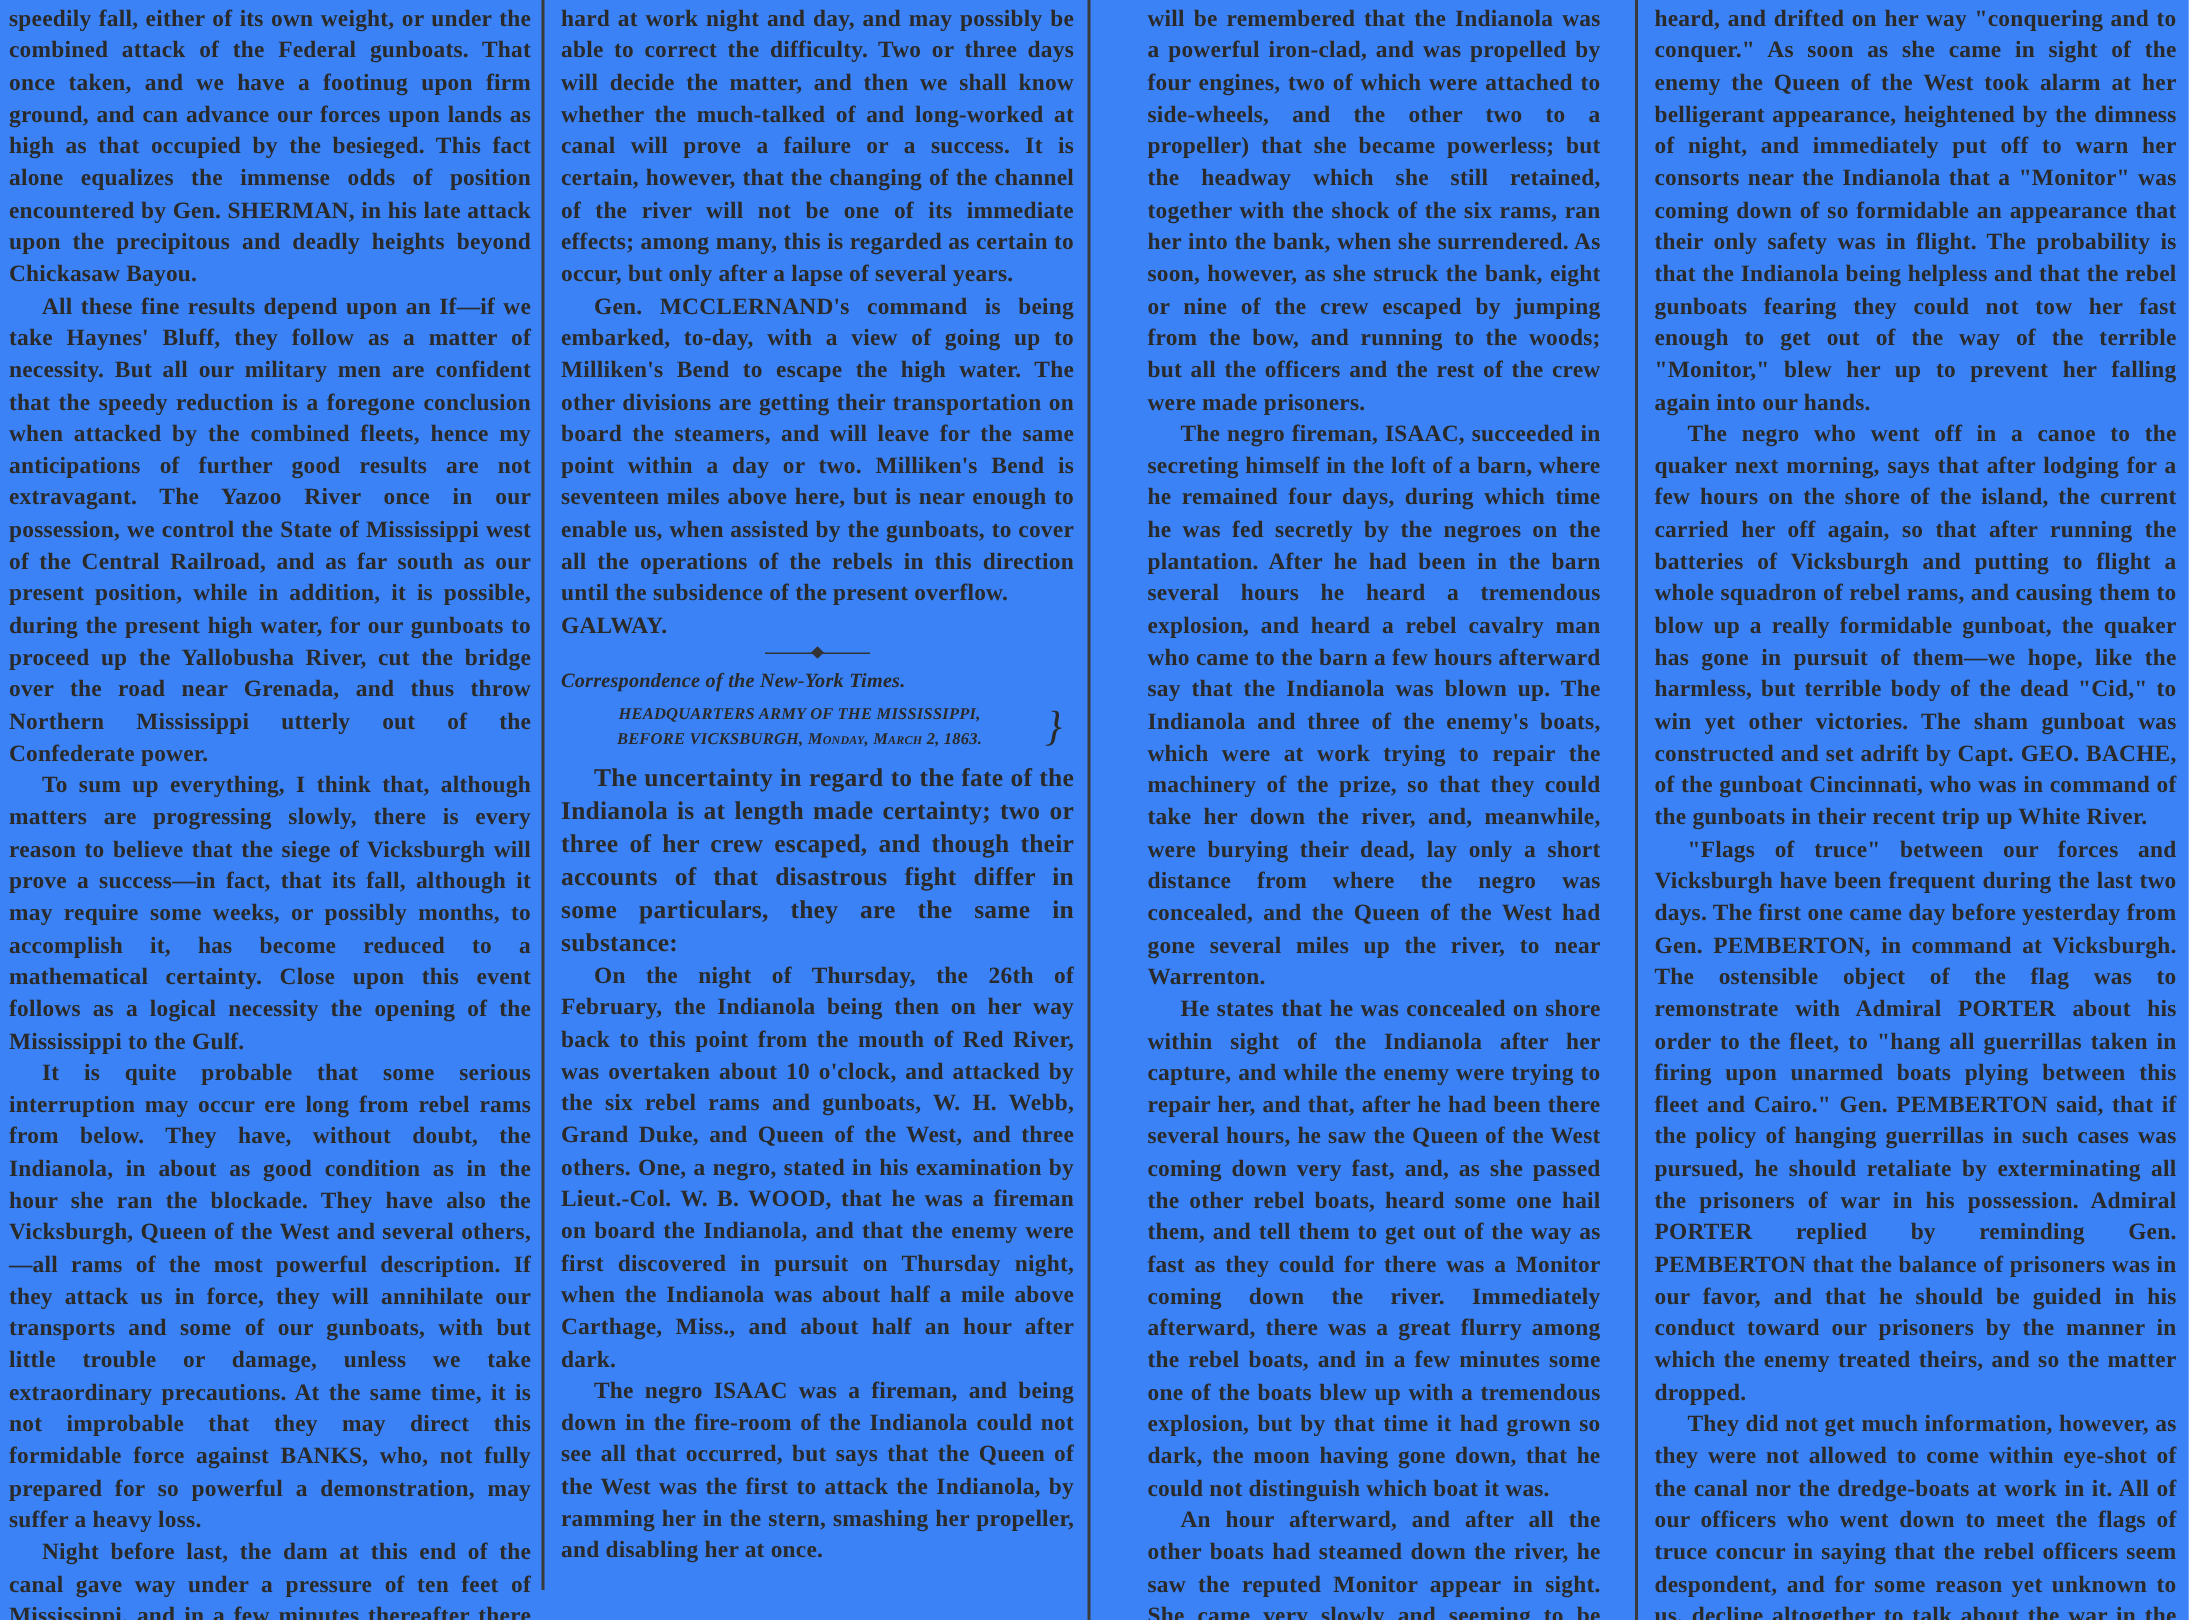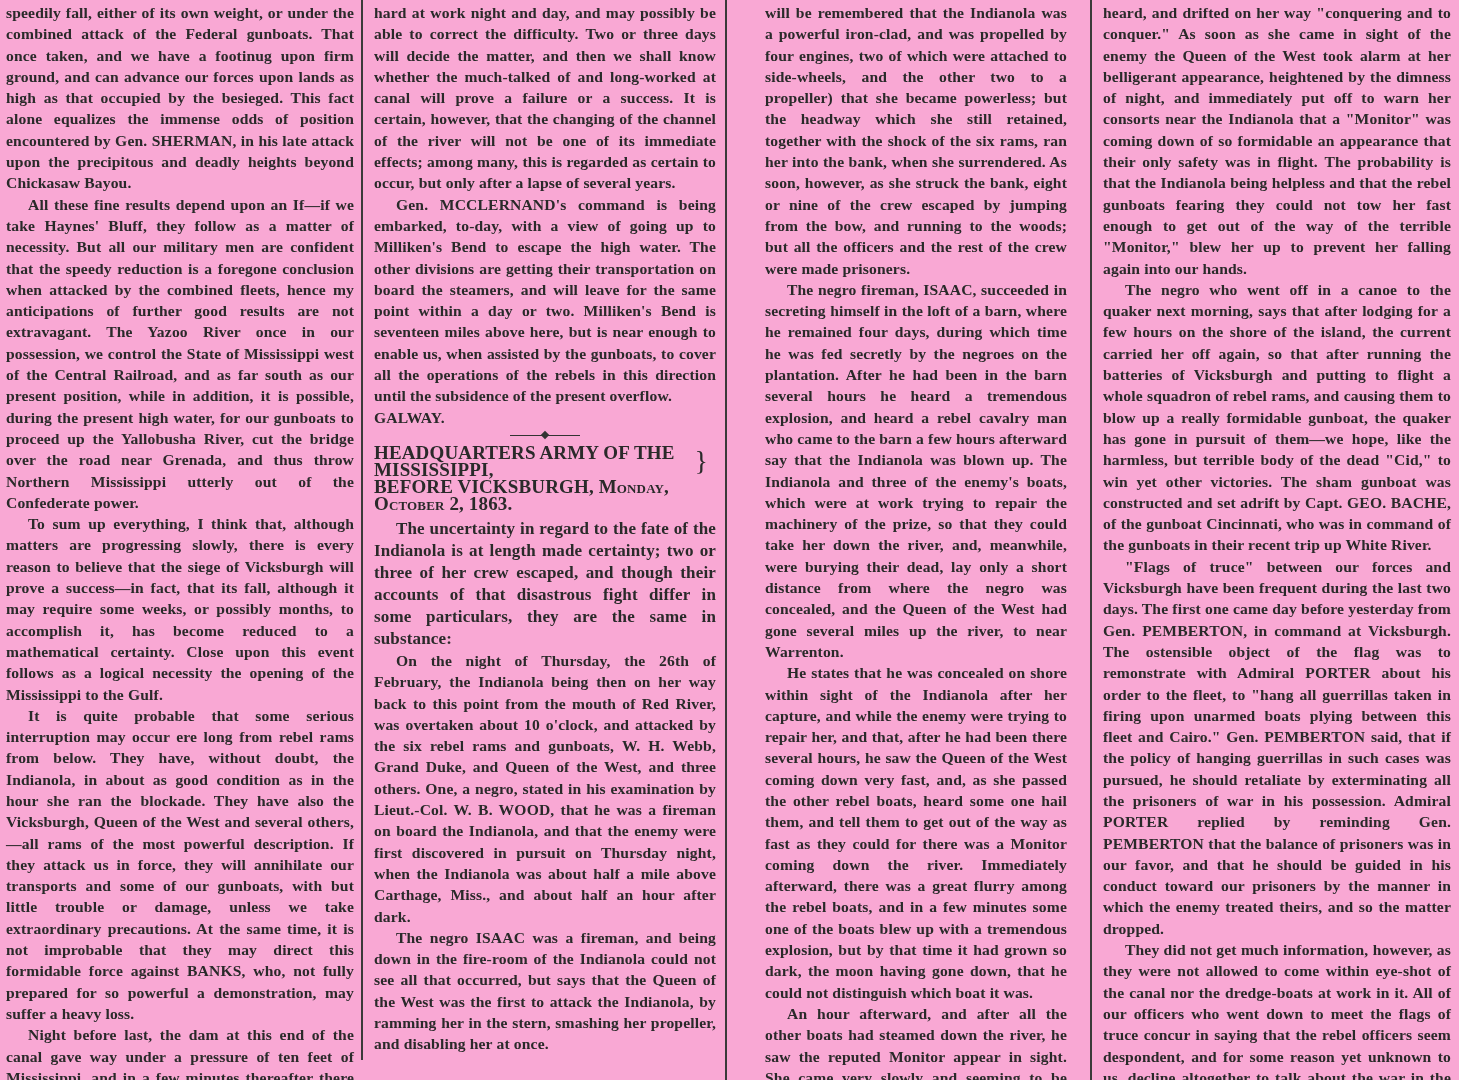--- a/index.html
+++ b/index.html
@@ -4,21 +4,21 @@
 <style>
   html, body { margin: 0; padding: 0; }
   body {
     width: 1459px; height: 1080px; overflow: hidden;
     background: #ffffff;
     font-family: "Liberation Serif", "DejaVu Serif", serif;
     color: #1a1a1a;
   }
   .page {
     position: relative; width: 1459px; height: 1080px;
-    background: #f9a8d4;
+    background: #3b82f6;
   }
   .col {
     position: absolute; top: 0; height: 1080px;
     box-sizing: border-box; padding: 0 8px 0 10px;
     font-size: 15.6px; line-height: 21.3px;
     text-align: justify; letter-spacing: 0.15px;
     font-weight: bold; color: #2a2a2a;
     overflow: hidden;
   }
   .col p { margin: 0; text-indent: 0; }
@@ -50,23 +50,24 @@
     font-size: 15.5px; line-height: 21px; font-weight: bold;
     text-align: justify; margin: 2px 0 0 0;
     padding-left: 22px; text-indent: -22px;
     letter-spacing: 0.4px;
   }
   .corr {
     font-style: italic; font-size: 13.5px; line-height: 20px;
     margin: 2px 0 4px 0; font-weight: bold;
   }
   .dateline {
-    font-size: 19px; line-height: 17px; text-align: left;
+    font-size: 11px; line-height: 17px; text-align: center;
     padding-right: 24px; font-variant: small-caps; margin: 4px 0 6px 0;
     position: relative;
+    font-style: italic;
   }
   .dateline::after {
     content: "}"; position: absolute; right: 8px; top: 2px;
     font-size: 28px; line-height: 30px; font-weight: normal;
   }
   .sign { text-align: left; padding-right: 14px; }
   .first-big { font-size: 17px; line-height: 22px; }
 </style>
 </head>
 <body>
@@ -83,23 +84,24 @@
     <p class="ind">To sum up everything, I think that, although matters are progressing slowly, there is every reason to believe that the siege of Vicksburgh will prove a success—in fact, that its fall, although it may require some weeks, or possibly months, to accomplish it, has become reduced to a mathematical certainty. Close upon this event follows as a logical necessity the opening of the Mississippi to the Gulf.</p>
     <p class="ind">It is quite probable that some serious interruption may occur ere long from rebel rams from below. They have, without doubt, the Indianola, in about as good condition as in the hour she ran the blockade. They have also the Vicksburgh, Queen of the West and several others,—all rams of the most powerful description. If they attack us in force, they will annihilate our transports and some of our gunboats, with but little trouble or damage, unless we take extraordinary precautions. At the same time, it is not improbable that they may direct this formidable force against BANKS, who, not fully prepared for so powerful a demonstration, may suffer a heavy loss.</p>
     <p class="ind">Night before last, the dam at this end of the canal gave way under a pressure of ten feet of Mississippi, and in a few minutes thereafter there was a torrent roaring and boiling through in a manner that would do honor to a first-class maelstrom. Unfortunately the water above the dam that came pouring through, did not come along the projected channel of the canal, but from a direction much below, the consequence of which promises to be, that before this can be corrected, another channel will be scooped out, of which we can make no use. The dredging machines are</p>
   </div>
 
   <div class="col" id="col2">
     <p>hard at work night and day, and may possibly be able to correct the difficulty. Two or three days will decide the matter, and then we shall know whether the much-talked of and long-worked at canal will prove a failure or a success. It is certain, however, that the changing of the channel of the river will not be one of its immediate effects; among many, this is regarded as certain to occur, but only after a lapse of several years.</p>
     <p class="ind">Gen. MCCLERNAND's command is being embarked, to-day, with a view of going up to Milliken's Bend to escape the high water. The other divisions are getting their transportation on board the steamers, and will leave for the same point within a day or two. Milliken's Bend is seventeen miles above here, but is near enough to enable us, when assisted by the gunboats, to cover all the operations of the rebels in this direction until the subsidence of the present overflow.</p>
     <p class="sign">GALWAY.</p>
     <div class="sep"></div>
+    <div class="corr">Correspondence of the New-York Times.</div>
     <div class="dateline">
       <div>HEADQUARTERS ARMY OF THE MISSISSIPPI,</div>
-      <div>BEFORE VICKSBURGH, Monday, October 2, 1863.</div>
+      <div>BEFORE VICKSBURGH, Monday, March 2, 1863.</div>
     </div>
     <p class="ind first-big">The uncertainty in regard to the fate of the Indianola is at length made certainty; two or three of her crew escaped, and though their accounts of that disastrous fight differ in some particulars, they are the same in substance:</p>
     <p class="ind">On the night of Thursday, the 26th of February, the Indianola being then on her way back to this point from the mouth of Red River, was overtaken about 10 o'clock, and attacked by the six rebel rams and gunboats, W. H. Webb, Grand Duke, and Queen of the West, and three others. One, a negro, stated in his examination by Lieut.-Col. W. B. WOOD, that he was a fireman on board the Indianola, and that the enemy were first discovered in pursuit on Thursday night, when the Indianola was about half a mile above Carthage, Miss., and about half an hour after dark.</p>
     <p class="ind">The negro ISAAC was a fireman, and being down in the fire-room of the Indianola could not see all that occurred, but says that the Queen of the West was the first to attack the Indianola, by ramming her in the stern, smashing her propeller, and disabling her at once.</p>
 
   </div>
 
   <div class="col" id="col3">
     <p>will be remembered that the Indianola was a powerful iron-clad, and was propelled by four engines, two of which were attached to side-wheels, and the other two to a propeller) that she became powerless; but the headway which she still retained, together with the shock of the six rams, ran her into the bank, when she surrendered. As soon, however, as she struck the bank, eight or nine of the crew escaped by jumping from the bow, and running to the woods; but all the officers and the rest of the crew were made prisoners.</p>
     <p class="ind">The negro fireman, ISAAC, succeeded in secreting himself in the loft of a barn, where he remained four days, during which time he was fed secretly by the negroes on the plantation. After he had been in the barn several hours he heard a tremendous explosion, and heard a rebel cavalry man who came to the barn a few hours afterward say that the Indianola was blown up. The Indianola and three of the enemy's boats, which were at work trying to repair the machinery of the prize, so that they could take her down the river, and, meanwhile, were burying their dead, lay only a short distance from where the negro was concealed, and the Queen of the West had gone several miles up the river, to near Warrenton.</p>

